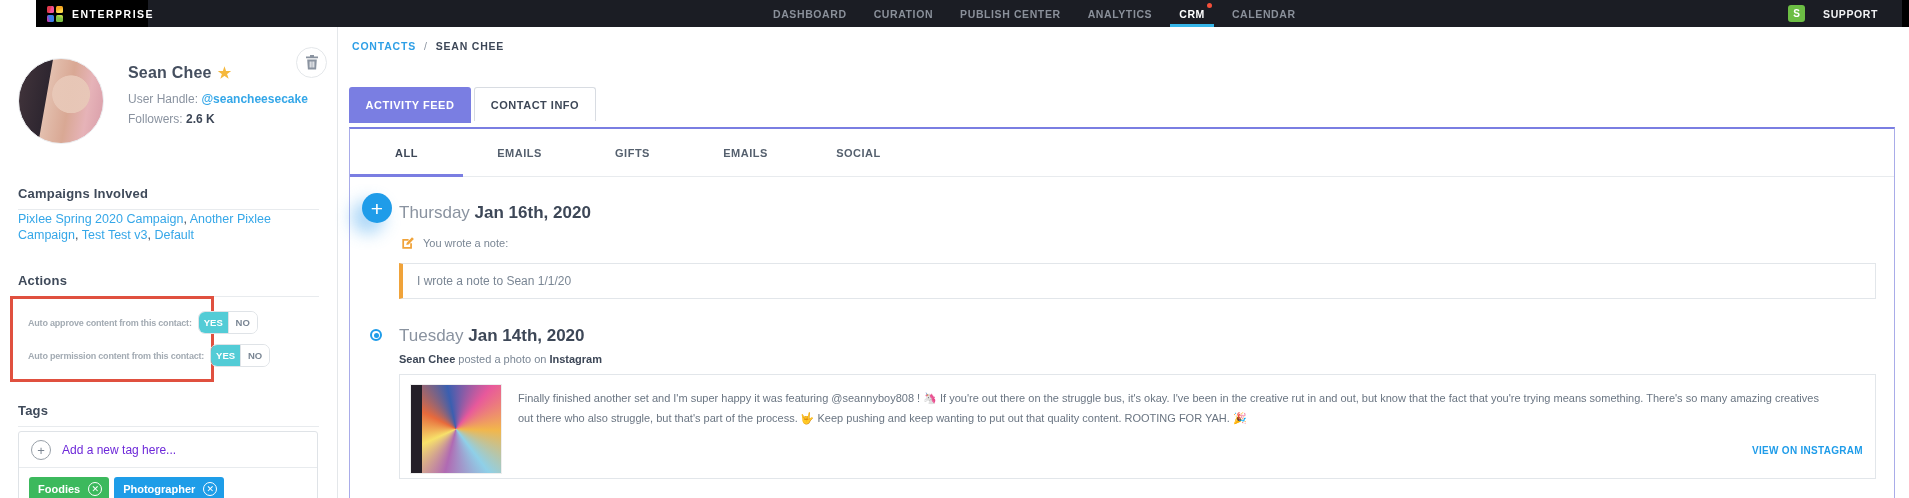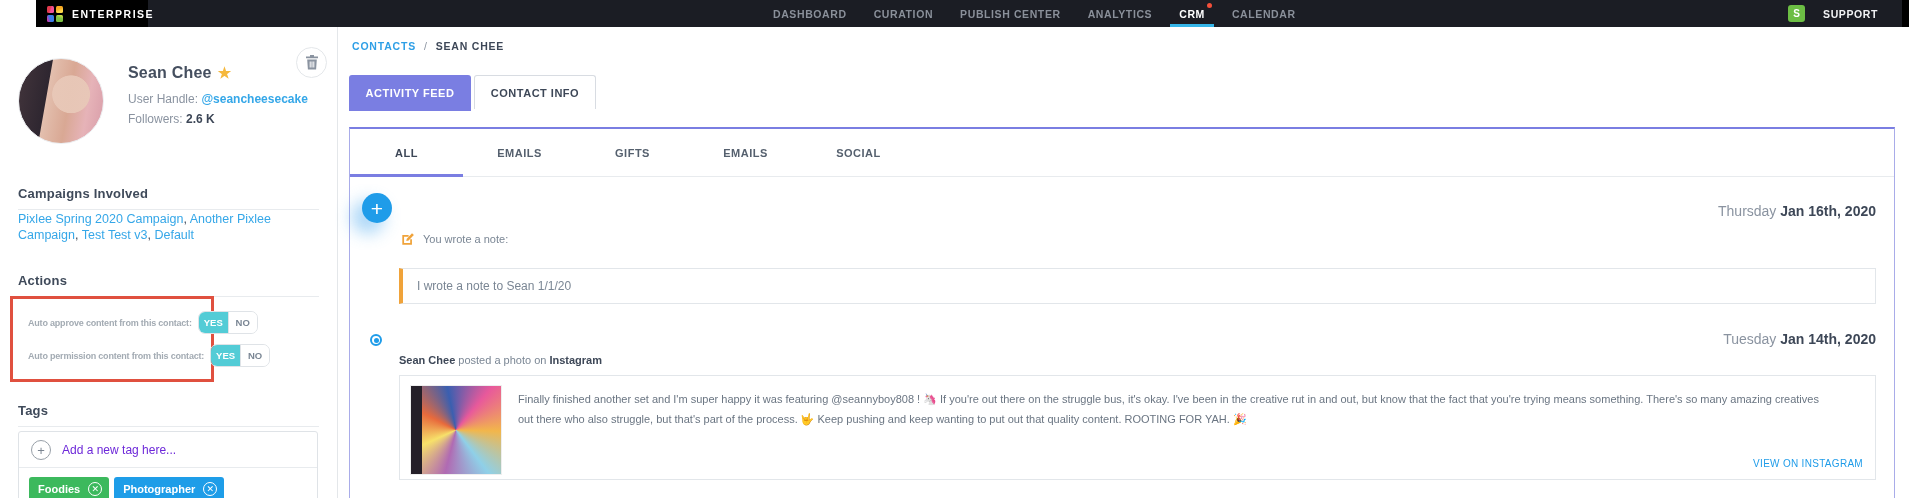--- a/index.html
+++ b/index.html
@@ -95,21 +95,21 @@
             cursor:pointer; }
 
   
   .main { position:absolute; left:339px; top:27px; right:0; height:471px; background:#fff; }
   .breadcrumb { position:absolute; left:13px; top:13px; font-size:10.5px; font-weight:bold;
                 letter-spacing:.8px; color:#8a93a0; }
   .breadcrumb a { color:#2e9fe6; text-decoration:none; cursor:pointer; }
   .breadcrumb .cur { color:#3d4757; }
   .bc-sep { margin:0 8px; font-weight:normal; }
 
-  .tabs { position:absolute; left:10px; top:48px; display:flex; }
+  .tabs { position:absolute; left:10px; top:60px; display:flex; }
   .tab { height:36px; width:122px; display:flex; align-items:center; justify-content:center;
          font-size:11px; font-weight:bold; letter-spacing:.5px; cursor:pointer;
          border-radius:3px 3px 0 0; }
   .tab.active { background:#7a7ee2; color:#fff; }
   .tab.inactive { background:#fff; color:#3d4757; border:1px solid #d8dce2; border-bottom:none;
                   margin-left:3px; height:34px; align-self:flex-start; }
 
   .panel { position:absolute; left:10px; top:100px; right:14px; bottom:-10px;
            border:1px solid #a9ace9; border-top:2px solid #7a7ee2; background:#fff; }
   .subtabs { display:flex; height:48px; border-bottom:1px solid #e8ebee; }
@@ -119,42 +119,42 @@
   .subtab.active { color:#3d4757; }
   .subtab.active::after { content:""; position:absolute; left:0; right:0; bottom:-1px;
             height:3px; background:#7a7ee2; }
 
   .feed { position:relative; padding:26px 18px 0 49px; }
   .add-post-btn { position:absolute; left:12px; top:16px; width:30px; height:30px;
                   border-radius:50%; background:#1f9ce9; color:#fff; font-size:21px;
                   font-weight:normal; display:flex; align-items:center; justify-content:center;
                   cursor:pointer; line-height:1;
                   box-shadow:-9px 9px 16px 2px rgba(80,170,240,.45); }
-  .entry-head { font-size:14px; color:#8a93a0;text-align:right; }
+  .entry-head { font-size:17px; color:#8a93a0; }
   .entry-head b { color:#3d4757; }
   .entry { position:relative; }
   .bullet { position:absolute; left:-29px; top:3px; width:12px; height:12px; border-radius:50%;
             border:2px solid #1f9ce9; background:#fff; display:flex; align-items:center;
             justify-content:center; }
   .bullet i { width:5px; height:5px; border-radius:50%; background:#1f9ce9; }
   .note-label-row { display:flex; align-items:center; gap:8px; margin:13px 0 0 2px; }
   .note-label-row span { font-size:11px; color:#7a8694; }
-  .note-box { margin-top:22px; border:1px solid #e2e6ea; border-left:4px solid #f0a33a;
+  .note-box { margin-top:13px; border:1px solid #e2e6ea; border-left:4px solid #f0a33a;
               background:#fff; padding:10px 14px; font-size:12px; color:#7a8694; }
   .entry-sub { margin-top:7px; font-size:11px; color:#7a8694; }
   .entry-sub b { color:#3d4757; }
   .post-card { position:relative; margin-top:9px; border:1px solid #e2e6ea; background:#fff;
                padding:9px 12px 22px 10px; min-height:105px; }
   .post-thumb { float:left; width:92px; height:90px; margin-right:16px; border:1px solid #eee;
                 background:
                  linear-gradient(90deg,#241f28 0 12%, rgba(0,0,0,0) 12%),
                  conic-gradient(from 40deg at 50% 50%,#e8599b,#f2b64b,#8fd0e8,#b06ab3,#f7e16a,#e86a3c,#3a5fb0,#e8599b); }
   .post-caption { font-size:11px; color:#6a7582; line-height:1.8; padding-top:5px;
                   padding-right:26px; overflow:hidden; }
-  .post-link { position:absolute; right:12px; bottom:10px; font-size:10px; font-weight:normal;
+  .post-link { position:absolute; right:12px; bottom:22px; font-size:10px; font-weight:bold;
                letter-spacing:.3px; color:#1f9ce9; cursor:pointer;margin-top:22px; }
   .e2 { margin-top:27px; } .e3 { margin-top:22px; }
 </style>
 </head>
 <body>
 
 <div class="nav">
   <div class="nav-logo">
     <div class="logo-mark">
         <i></i>

